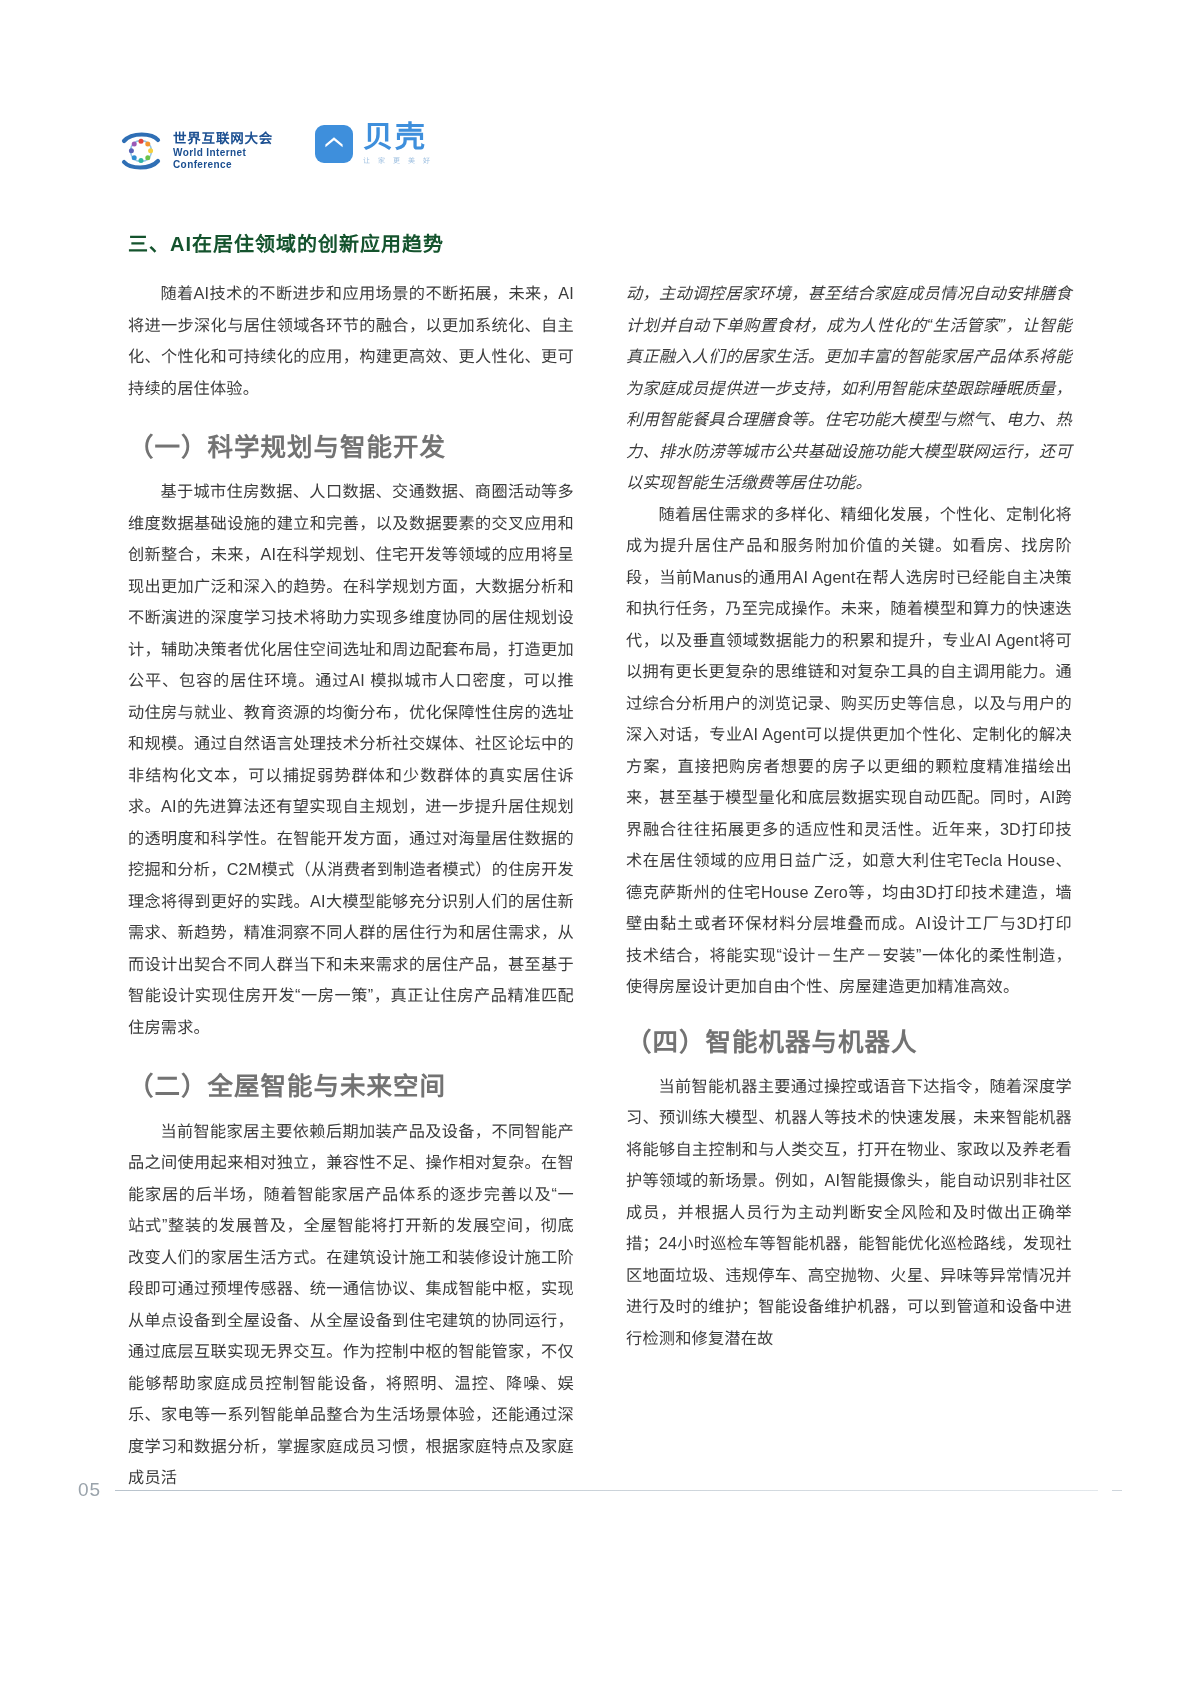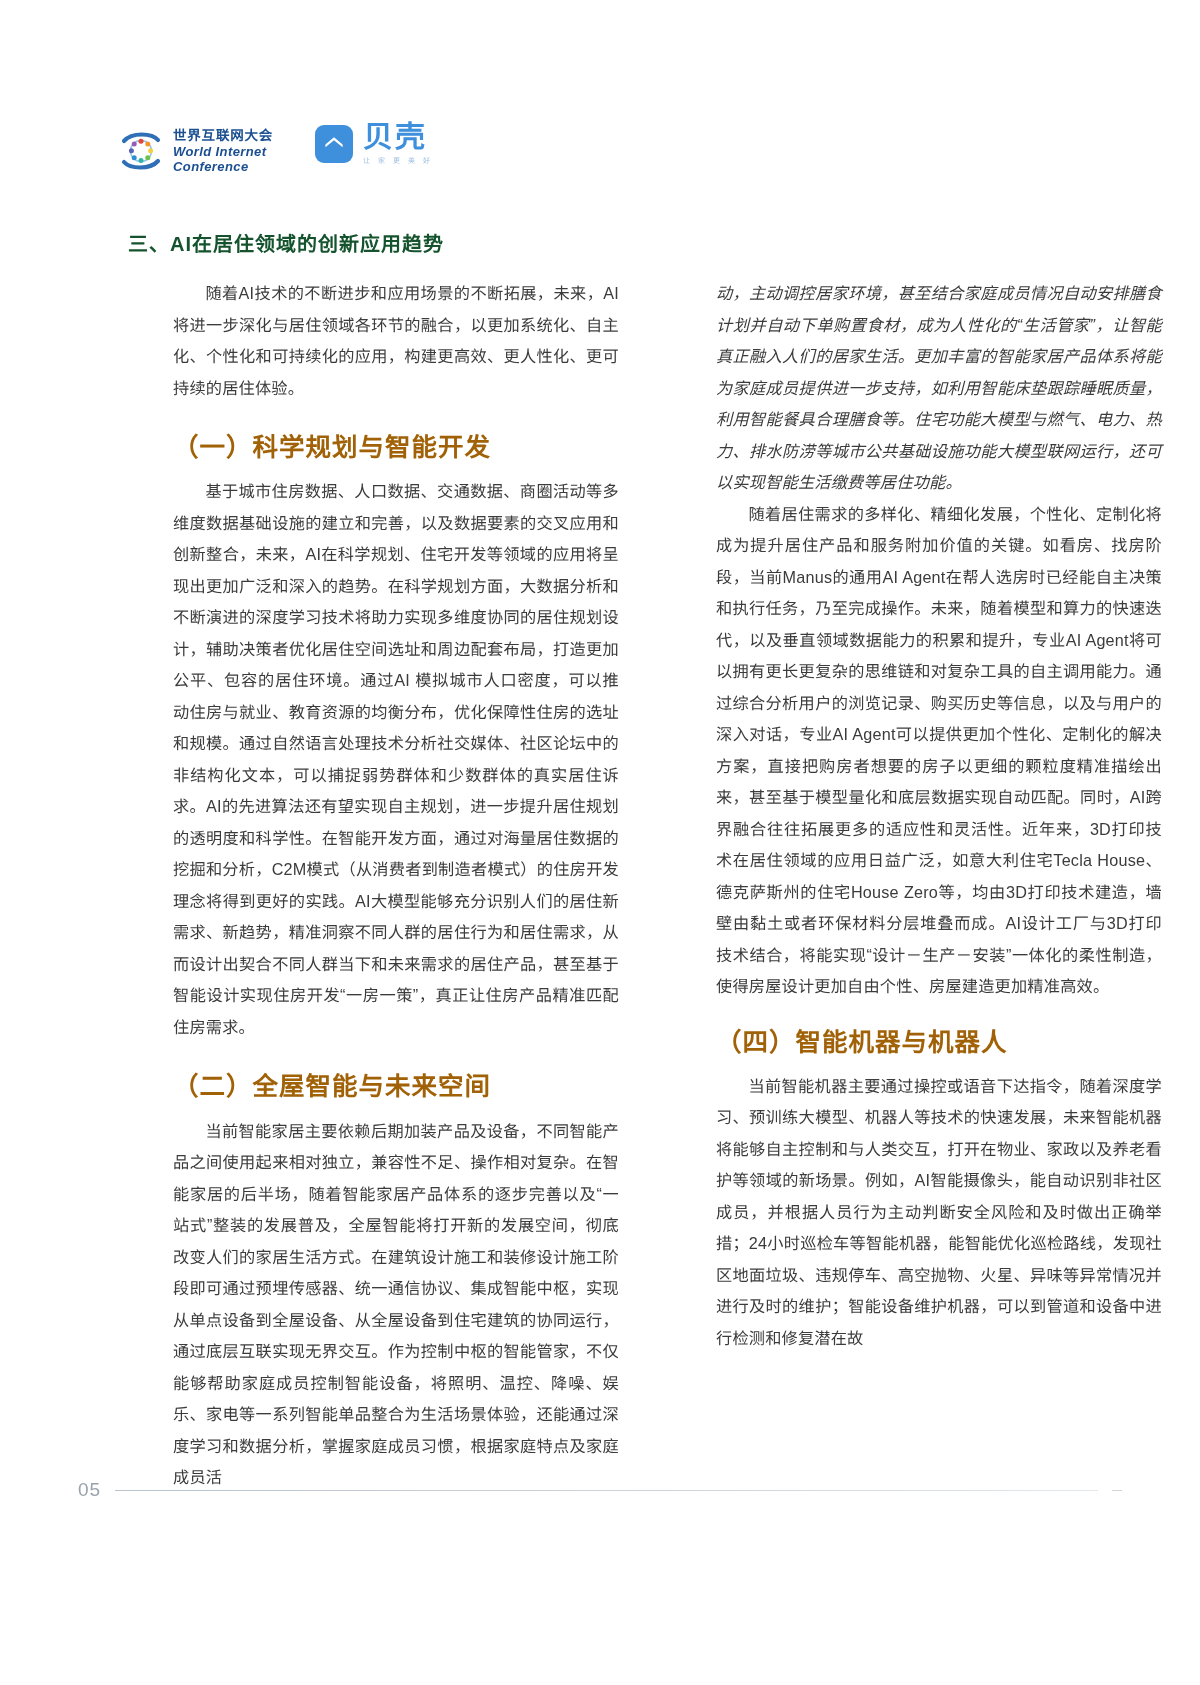--- a/index.html
+++ b/index.html
@@ -49,26 +49,25 @@
     color: #1b4f91;
   }
   .wic-cn {
     font-size: 13.5px;
     font-weight: bold;
     letter-spacing: 0.8px;
     color: #1b4f91;
     white-space: nowrap;
   }
   .wic-en1, .wic-en2 {
-    font-size: 13px;
+    font-size: 10px;
     font-weight: bold;
     letter-spacing: 0.4px;
     color: #1b4f91;
     white-space: nowrap;
-    font-style: italic;
   }
   .logo-beike {
     display: flex;
     align-items: center;
     gap: 10px;
     margin-top: 17px;
   }
   .bk-mark {
     width: 38px;
     height: 38px;
@@ -117,38 +116,37 @@
     top: 278px;
     left: 128px;
     width: 944px;
     height: 1180px;
     display: flex;
     gap: 52px;
   }
   .col {
     width: 446px;
     flex: 0 0 446px;
-    margin-left: 45px;
   }
   p.body {
     margin: 0;
     font-size: 16.2px;
     line-height: 31.5px;
     color: #3b3b3b;
     text-align: justify;
     text-justify: inter-ideograph;
     text-indent: 2em;
     letter-spacing: 0.2px;
   }
   p.body.noindent { text-indent: 0; font-style: italic; }
   h2.sub {
     margin: 26px 0 12px 0;
     font-size: 25.5px;
     font-weight: bold;
-    color: #a16207;
+    color: #737373;
     letter-spacing: 1px;
     line-height: 1.35;
   }
   h2.sub.tight { margin-top: 22px; }
 
   
   .footer {
     position: absolute;
     left: 78px;
     right: 78px;

